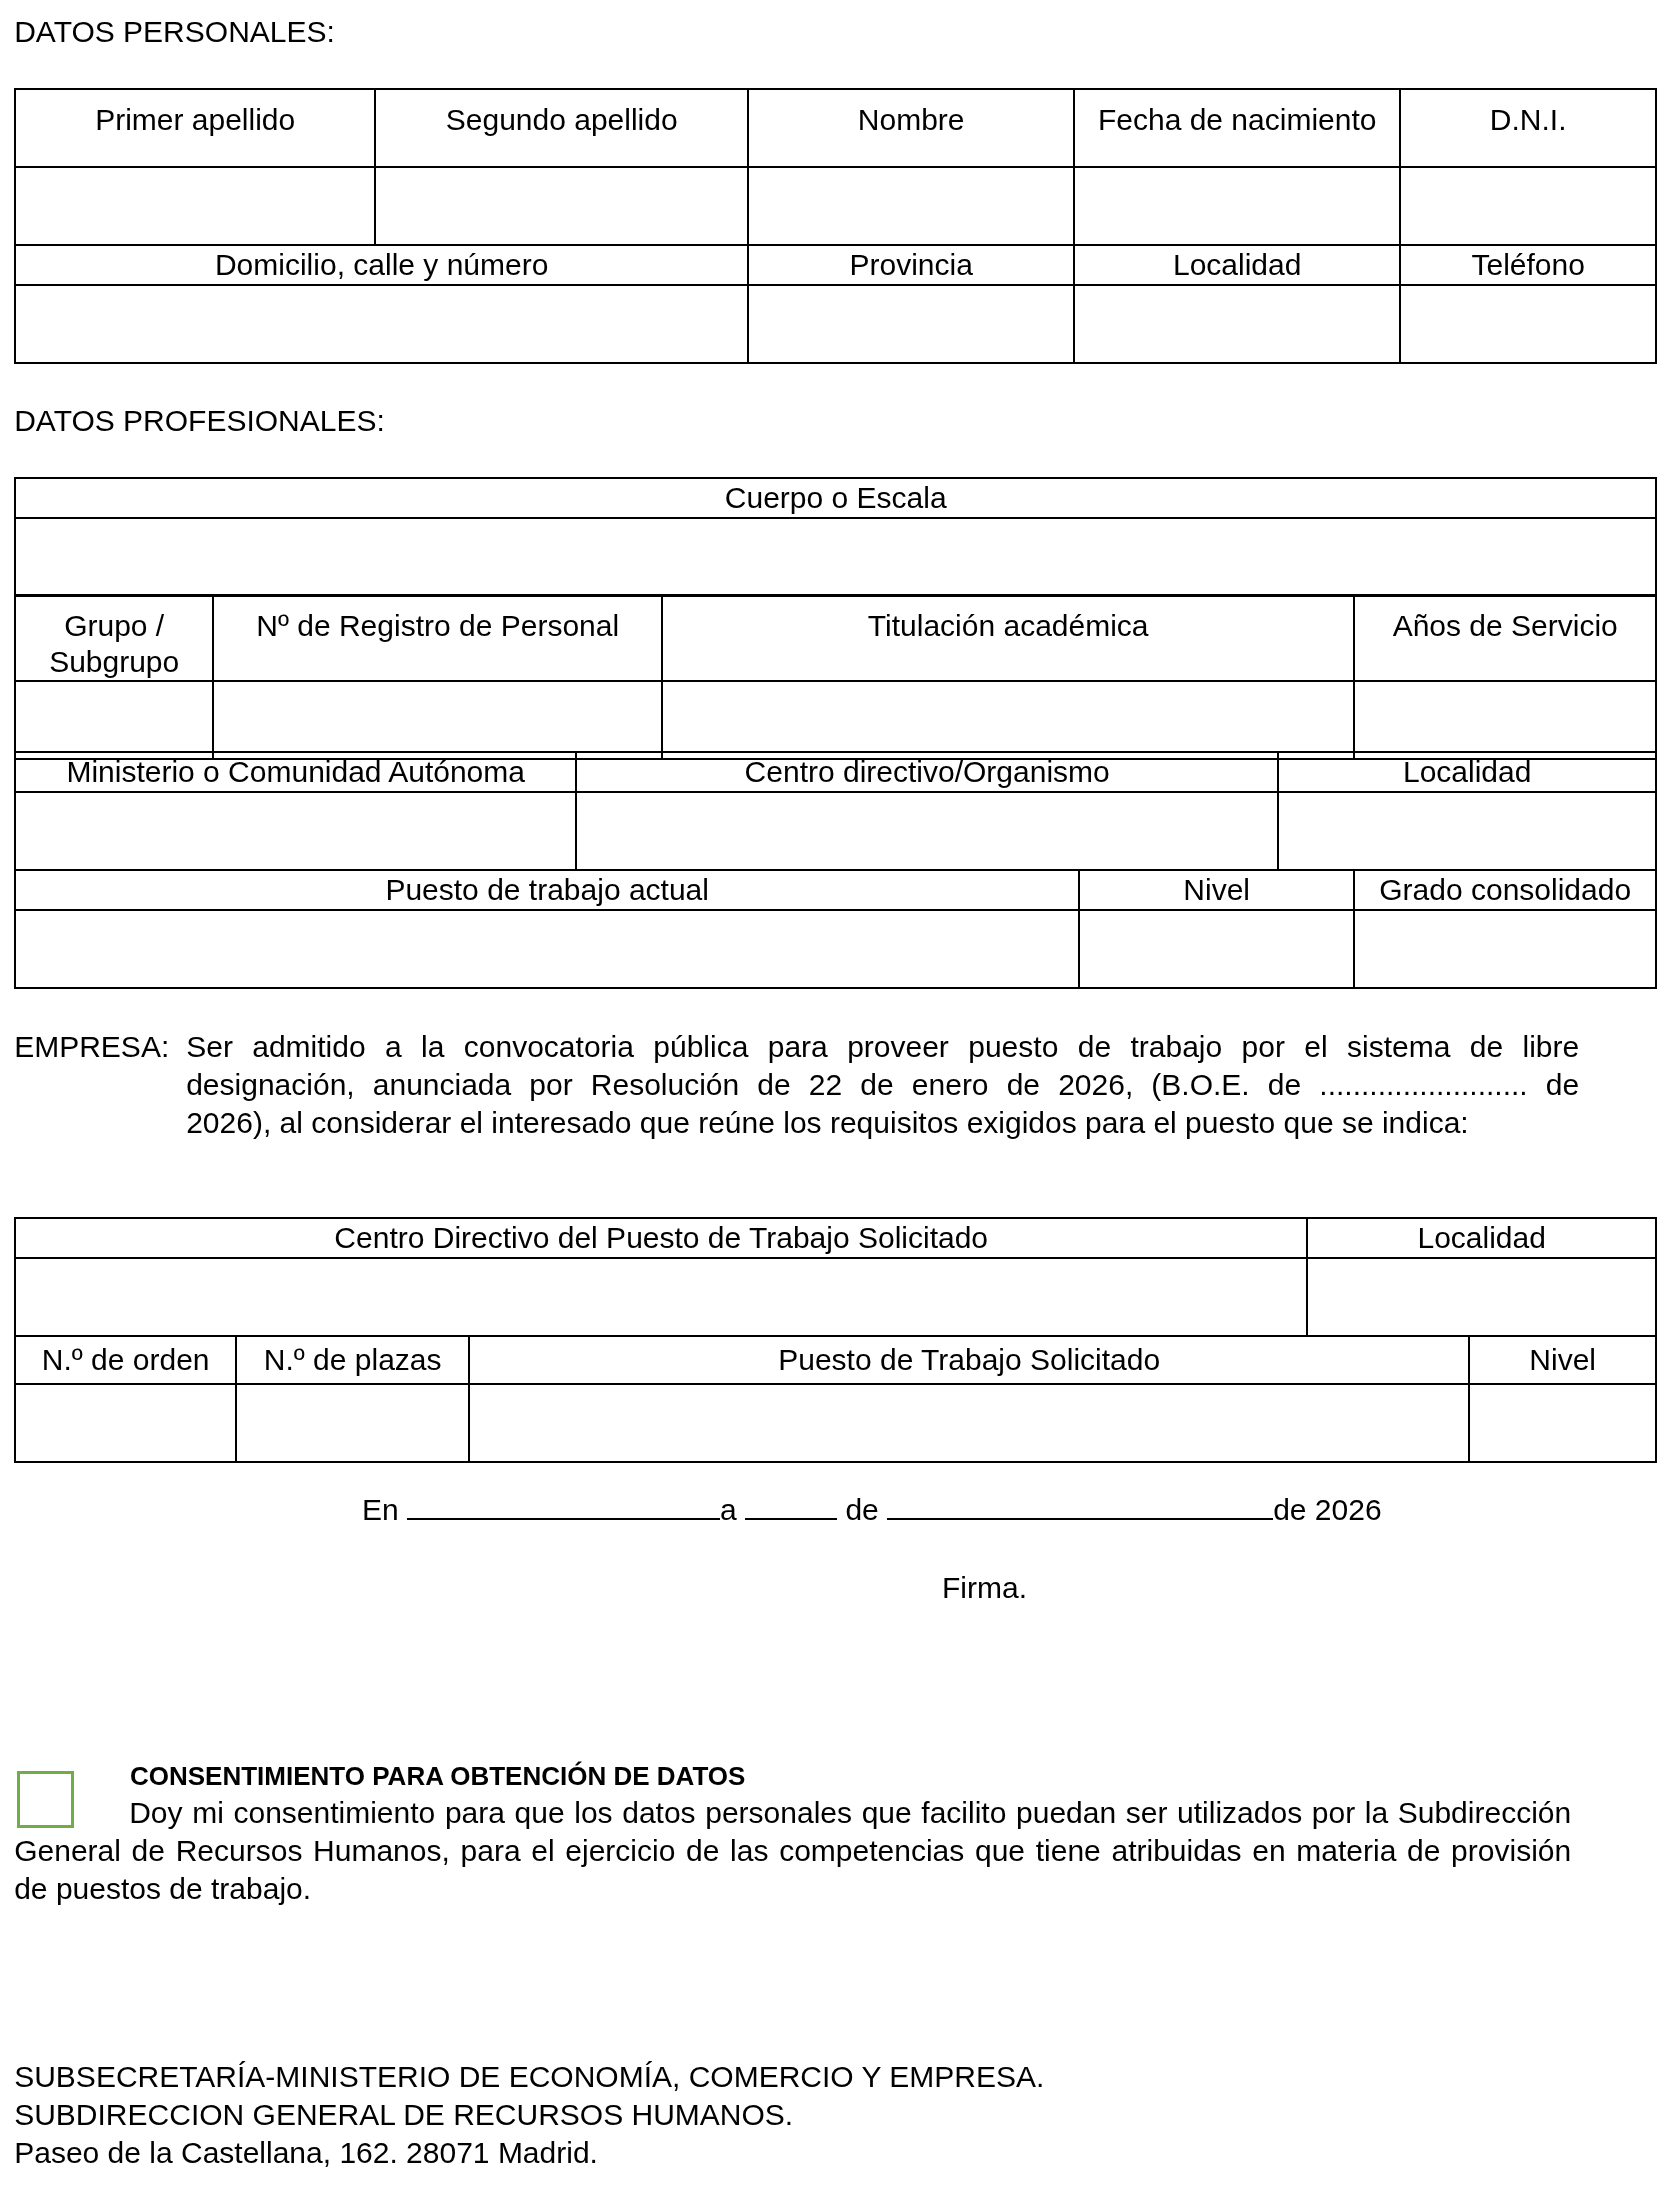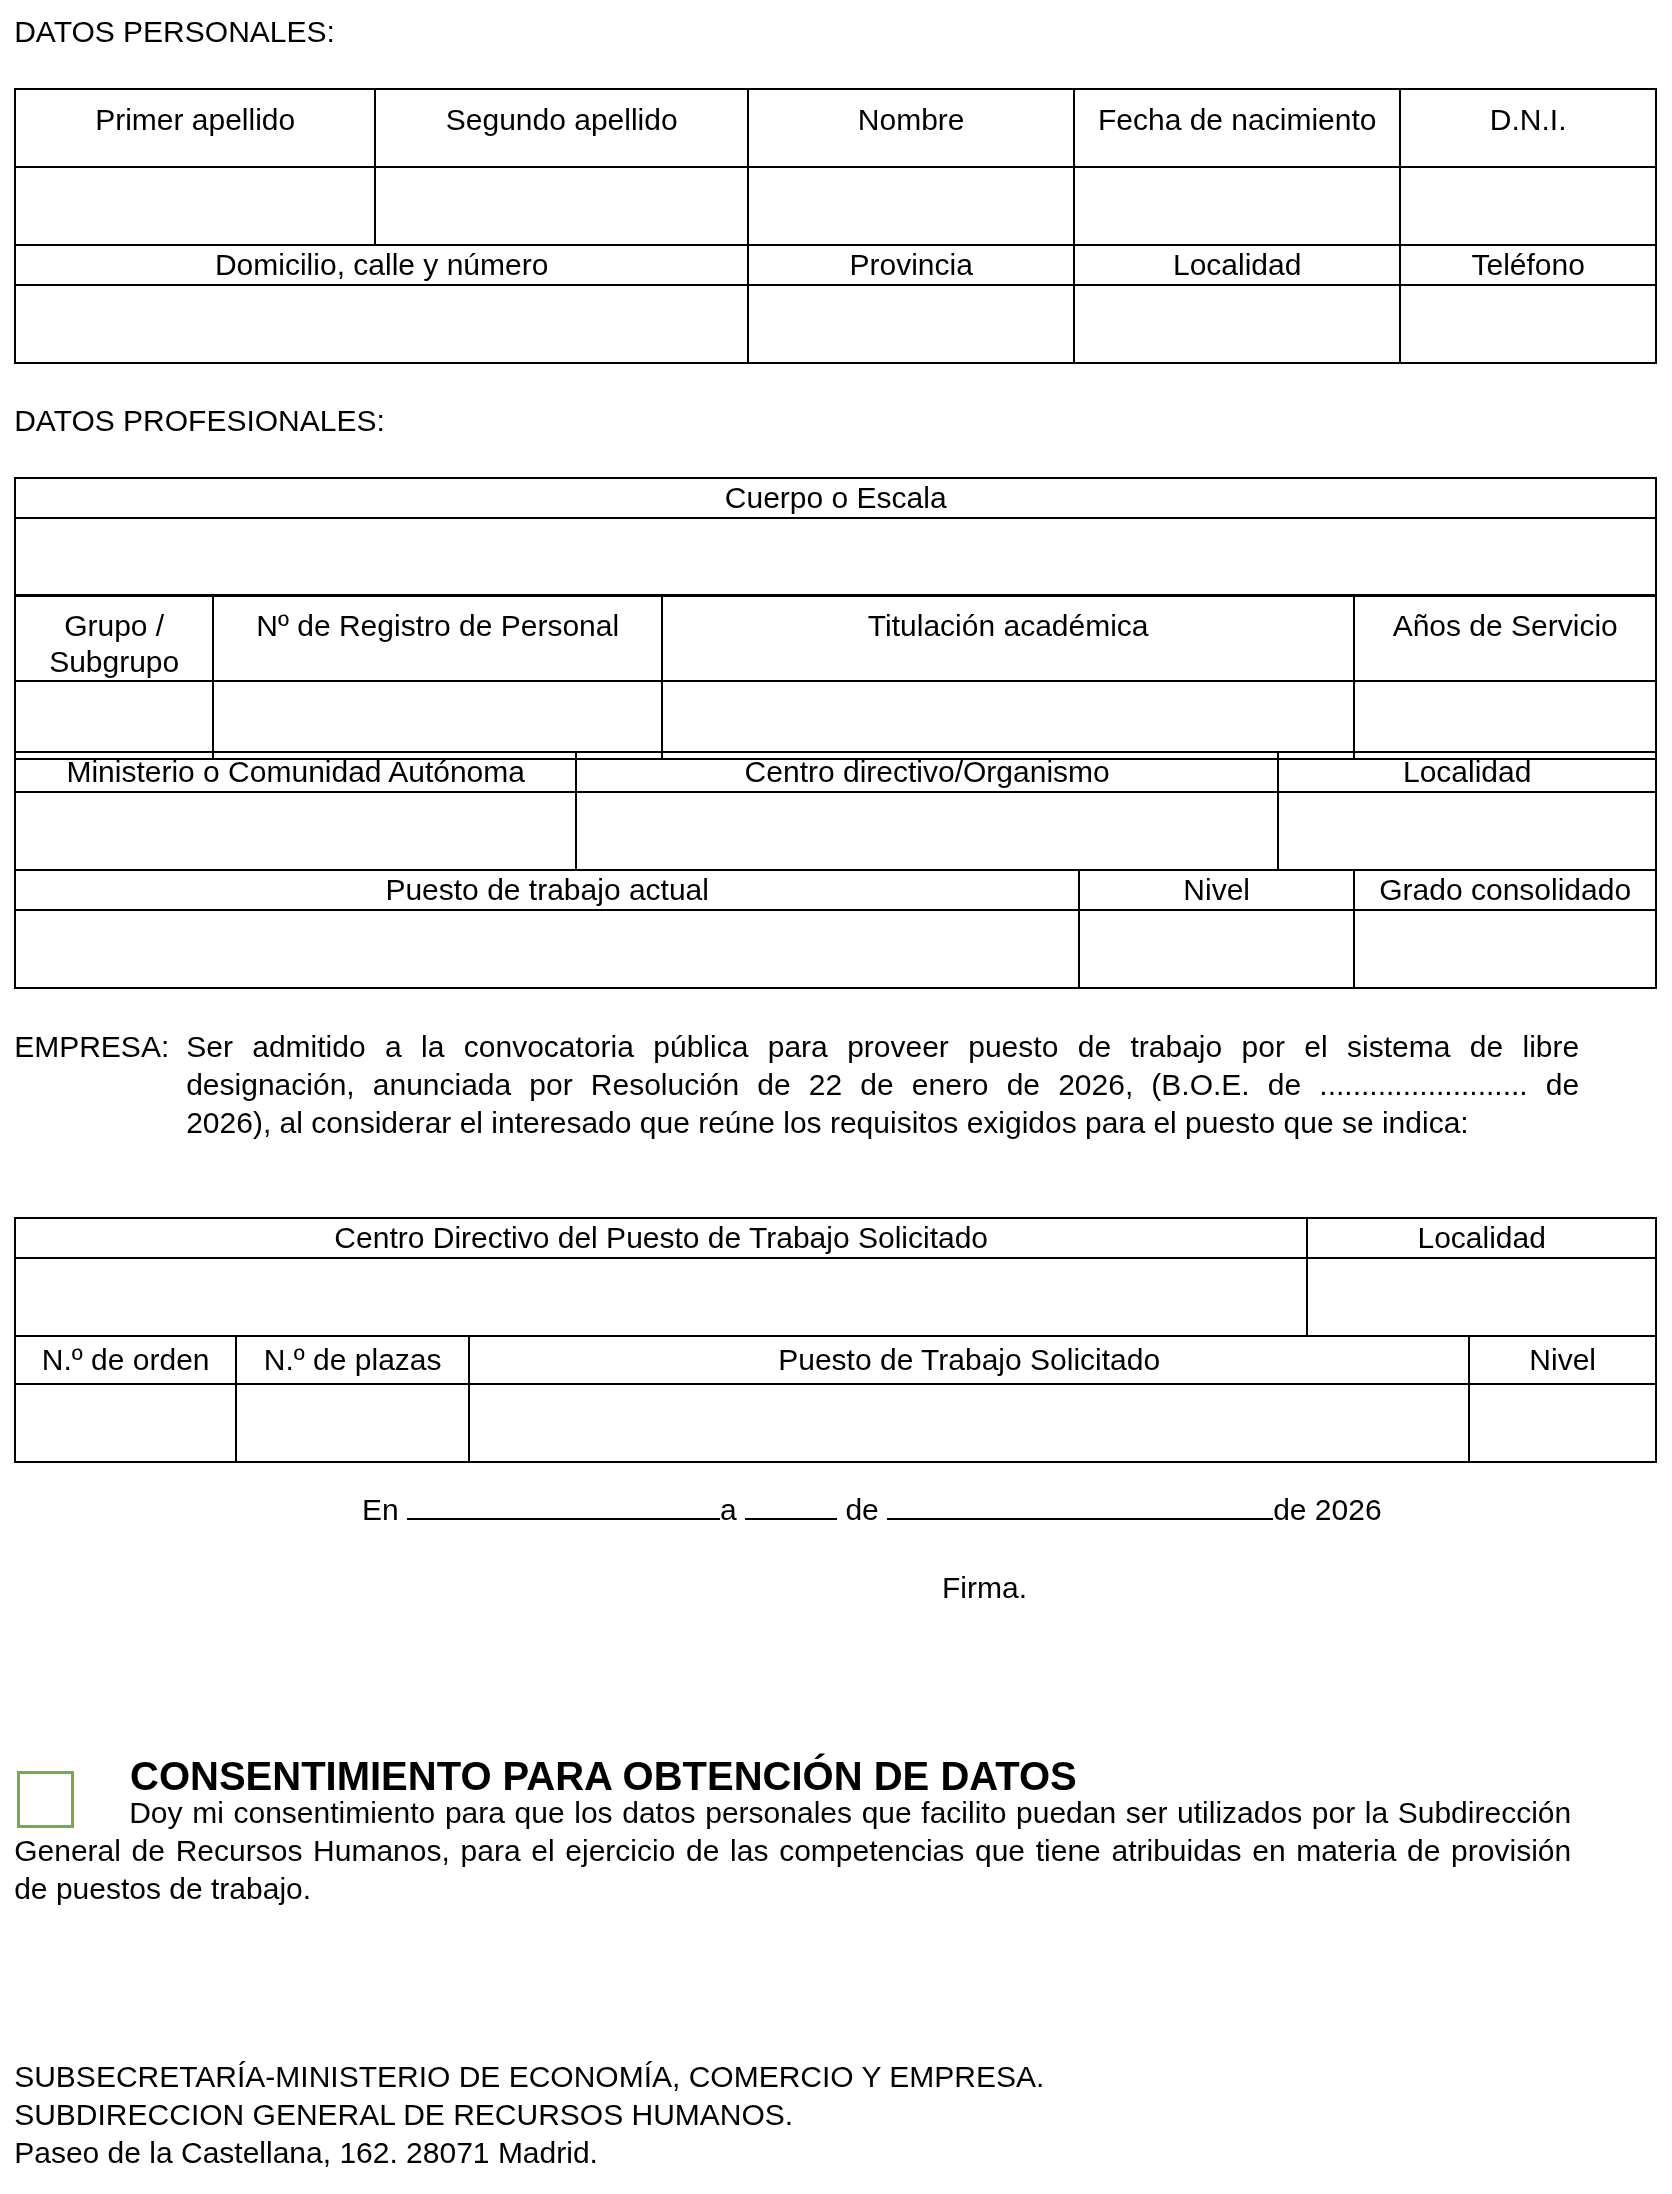--- a/index.html
+++ b/index.html
@@ -25,21 +25,21 @@
   .solicita .head { width: 172px; flex: none; white-space: nowrap; }
   .solicita .body { flex: 1; text-align: justify; text-align-last: left; }
   .solicita .body .l1 { text-align: justify; text-align-last: justify; display:block; }
   .dateline { top: 1491px; left: 362px; font-size: 30px; line-height: 36px; white-space: nowrap; }
   .blank { display: inline-block; border-bottom: 2.4px solid #000; height: 27px; vertical-align: baseline; }
   .firma { top: 1570px; left: 942px; font-size: 30px; line-height: 36px; }
   .consent-box {
     left: 17.4px; top: 1771px; width: 57px; height: 57px;
     border: 3.2px solid #70ad47; box-sizing: border-box;
   }
-  .consent-title { left: 130px; top: 1758px; font-weight: bold; font-size: 40px; line-height: 36px; white-space: nowrap; }
+  .consent-title { left: 130px; top: 1758px; font-weight: bold; font-size: 26px; line-height: 36px; white-space: nowrap; }
   .consent-text { left: 14.2px; top: 1794px; width: 1557px; font-size: 30px; line-height: 38px; text-align: justify; text-indent: 115px; }
   .footer { left: 14.2px; top: 2058px; font-size: 30px; line-height: 38px; white-space: nowrap; }
 </style>
 </head>
 <body>
 
 <div class="abs section-title" style="top:14.2px;">DATOS PERSONALES:</div>
 
 <table class="form" style="top:88px;">
   <colgroup>

